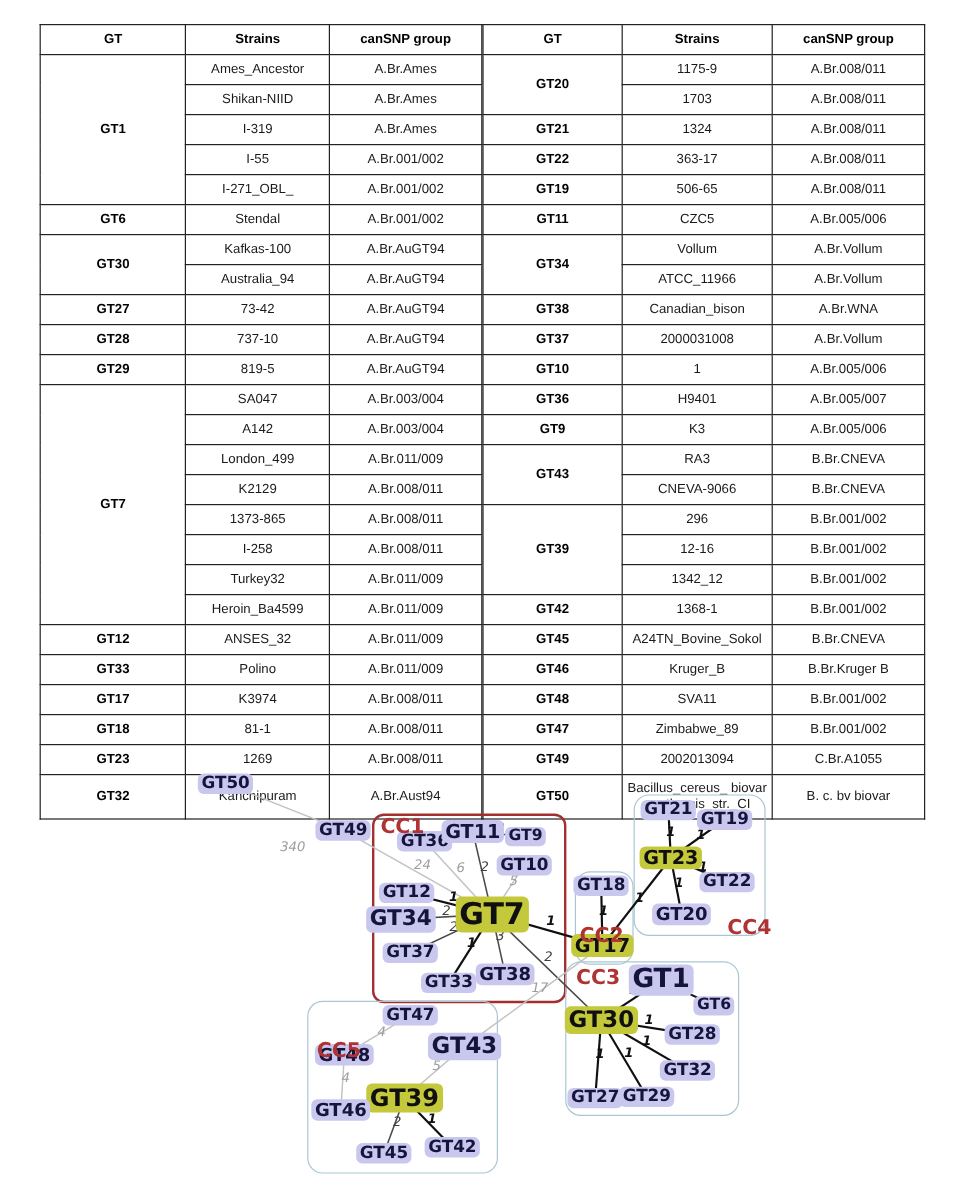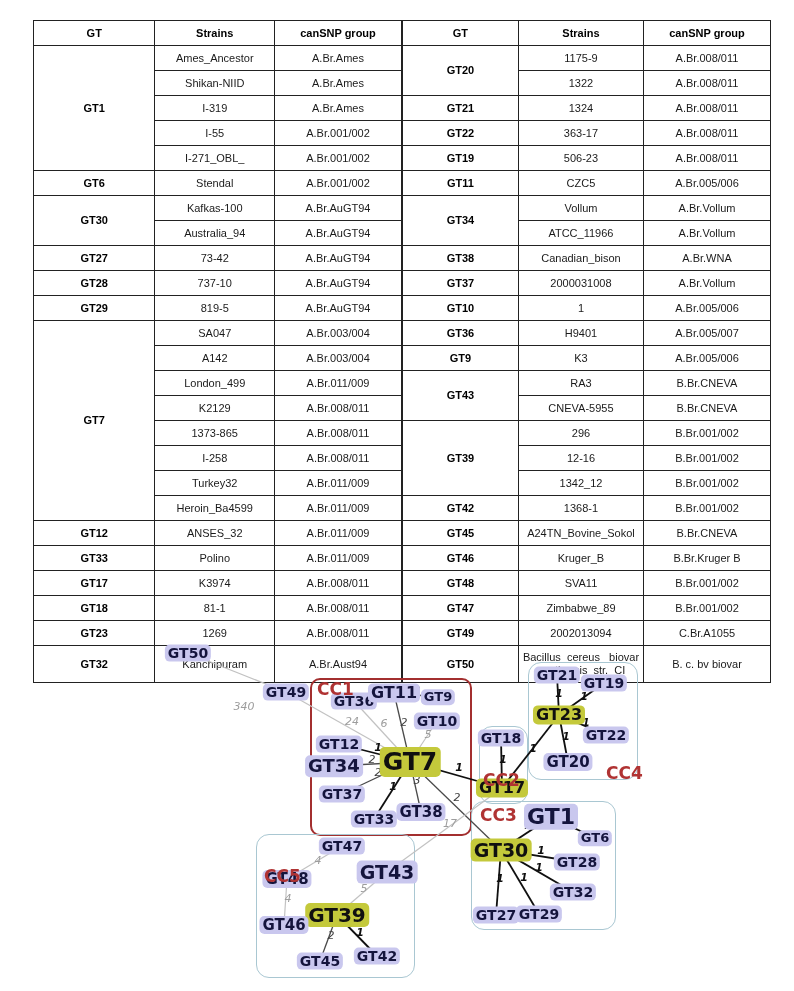--- a/index.html
+++ b/index.html
@@ -174,36 +174,36 @@
             <th>GT</th>
             <th>Strains</th>
             <th>canSNP group</th>
           </tr>
           <tr class="">
             <td class="gt" rowspan="2">GT20</td>
             <td>1175-9</td>
             <td>A.Br.008/011</td>
           </tr>
           <tr class="">
-            <td>1322</td>
+            <td>1703</td>
             <td>A.Br.008/011</td>
           </tr>
           <tr class="">
             <td class="gt" rowspan="1">GT21</td>
             <td>1324</td>
             <td>A.Br.008/011</td>
           </tr>
           <tr class="">
             <td class="gt" rowspan="1">GT22</td>
             <td>363-17</td>
             <td>A.Br.008/011</td>
           </tr>
           <tr class="">
             <td class="gt" rowspan="1">GT19</td>
-            <td>506-23</td>
+            <td>506-65</td>
             <td>A.Br.008/011</td>
           </tr>
           <tr class="">
             <td class="gt" rowspan="1">GT11</td>
             <td>CZC5</td>
             <td>A.Br.005/006</td>
           </tr>
           <tr class="">
             <td class="gt" rowspan="2">GT34</td>
             <td>Vollum</td>
@@ -237,21 +237,21 @@
             <td class="gt" rowspan="1">GT9</td>
             <td>K3</td>
             <td>A.Br.005/006</td>
           </tr>
           <tr class="">
             <td class="gt" rowspan="2">GT43</td>
             <td>RA3</td>
             <td>B.Br.CNEVA</td>
           </tr>
           <tr class="">
-            <td>CNEVA-5955</td>
+            <td>CNEVA-9066</td>
             <td>B.Br.CNEVA</td>
           </tr>
           <tr class="">
             <td class="gt" rowspan="3">GT39</td>
             <td>296</td>
             <td>B.Br.001/002</td>
           </tr>
           <tr class="">
             <td>12-16</td>
             <td>B.Br.001/002</td>

